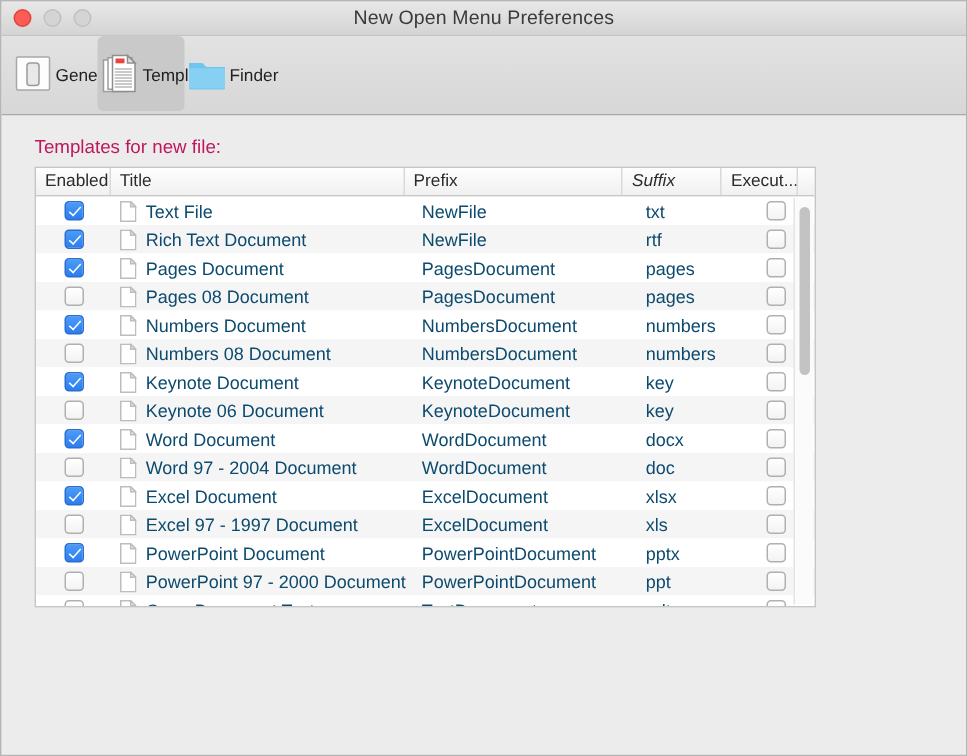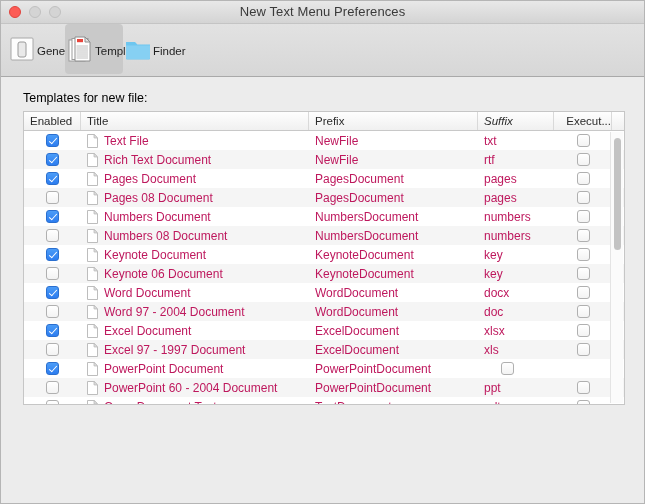--- a/index.html
+++ b/index.html
@@ -88,28 +88,28 @@
   
   .content {
     position: relative;
     height: 429px;
     background: #ececec;
   }
   .section-label {
     position: absolute;
     left: 22px; top: 14px;
     font-size: 12.5px;
-    color: #000000;
+    color: #be185d;
   }
 
   
   .table-wrap {
     position: absolute;
     left: 22px; top: 34px;
-    width: 602px; height: 294px;
+    width: 521px; height: 294px;
     background: #ffffff;
     border: 1px solid #c6c6c6;
     box-sizing: border-box;
     overflow: hidden;
   }
   .thead {
     display: flex;
     height: 19px;
     background: linear-gradient(to bottom, #fefefe 0%, #f0f0f0 100%);
     border-bottom: 1px solid #c8c8c8;
@@ -135,21 +135,21 @@
 
   .tbody {
     position: absolute;
     top: 19px; left: 0; right: 0; bottom: 0;
     overflow: hidden;
   }
   .trow {
     display: flex;
     height: 19px;
     font-size: 12px;
-    color: #be185d;
+    color: #0c4a6e;
     align-items: center;
     box-sizing: border-box;
   }
   .trow.odd  { background: #ffffff; }
   .trow.even { background: #f5f5f5; }
 
   .cell { box-sizing: border-box; height: 19px; display: flex; align-items: center; overflow: hidden; white-space: nowrap; }
   .cell.enabled { width: 57px; justify-content: center; }
   .cell.title   { width: 228px; padding-left: 6px; gap: 6px; }
   .cell.prefix  { width: 169px; padding-left: 6px; }
@@ -201,21 +201,21 @@
 <body>
 
 <div class="window">
 
   <div class="titlebar">
     <div class="traffic">
       <span class="light close"></span>
       <span class="light min"></span>
       <span class="light zoom"></span>
     </div>
-    <div class="title-text">New Text Menu Preferences</div>
+    <div class="title-text">New Open Menu Preferences</div>
   </div>
 
   <div class="toolbar">
 
     <div class="tool-item">
       <span class="tool-icon">
         <svg width="30" height="30" viewBox="0 0 30 30">
           <rect x="4" y="3" width="22" height="22" rx="1" fill="#fdfdfd" stroke="#a8a8a8"></rect>
           <rect x="11" y="7" width="8" height="15" rx="2" fill="#e9e9e9" stroke="#9a9a9a"></rect>
         </svg>
@@ -482,34 +482,35 @@
               <span class="cb on"></span>
             </div>
             <div class="cell title">
               <svg class="doc-icon" width="11" height="14" viewBox="0 0 11 14">
                 <path d="M0.5 0.5 h6.6 l3.4 3.4 v9.6 h-10 z" fill="#ffffff" stroke="#bdbdbd"></path>
                 <path d="M7.1 0.5 l3.4 3.4 h-3.4 z" fill="#e8e8e8" stroke="#bdbdbd"></path>
               </svg>
               <span>PowerPoint Document</span>
             </div>
             <div class="cell prefix">PowerPointDocument</div>
-            <div class="cell exec">
-              <span class="cb "></span>
-            </div>
-          </div>
-          <div class="trow even">
-            <div class="cell enabled">
-              <span class="cb "></span>
-            </div>
-            <div class="cell title">
-              <svg class="doc-icon" width="11" height="14" viewBox="0 0 11 14">
-                <path d="M0.5 0.5 h6.6 l3.4 3.4 v9.6 h-10 z" fill="#ffffff" stroke="#bdbdbd"></path>
-                <path d="M7.1 0.5 l3.4 3.4 h-3.4 z" fill="#e8e8e8" stroke="#bdbdbd"></path>
-              </svg>
-              <span>PowerPoint 60 - 2004 Document</span>
+            <div class="cell suffix">pptx</div>
+            <div class="cell exec">
+              <span class="cb "></span>
+            </div>
+          </div>
+          <div class="trow even">
+            <div class="cell enabled">
+              <span class="cb "></span>
+            </div>
+            <div class="cell title">
+              <svg class="doc-icon" width="11" height="14" viewBox="0 0 11 14">
+                <path d="M0.5 0.5 h6.6 l3.4 3.4 v9.6 h-10 z" fill="#ffffff" stroke="#bdbdbd"></path>
+                <path d="M7.1 0.5 l3.4 3.4 h-3.4 z" fill="#e8e8e8" stroke="#bdbdbd"></path>
+              </svg>
+              <span>PowerPoint 97 - 2000 Document</span>
             </div>
             <div class="cell prefix">PowerPointDocument</div>
             <div class="cell suffix">ppt</div>
             <div class="cell exec">
               <span class="cb "></span>
             </div>
           </div>
           <div class="trow odd">
             <div class="cell enabled">
               <span class="cb "></span>

